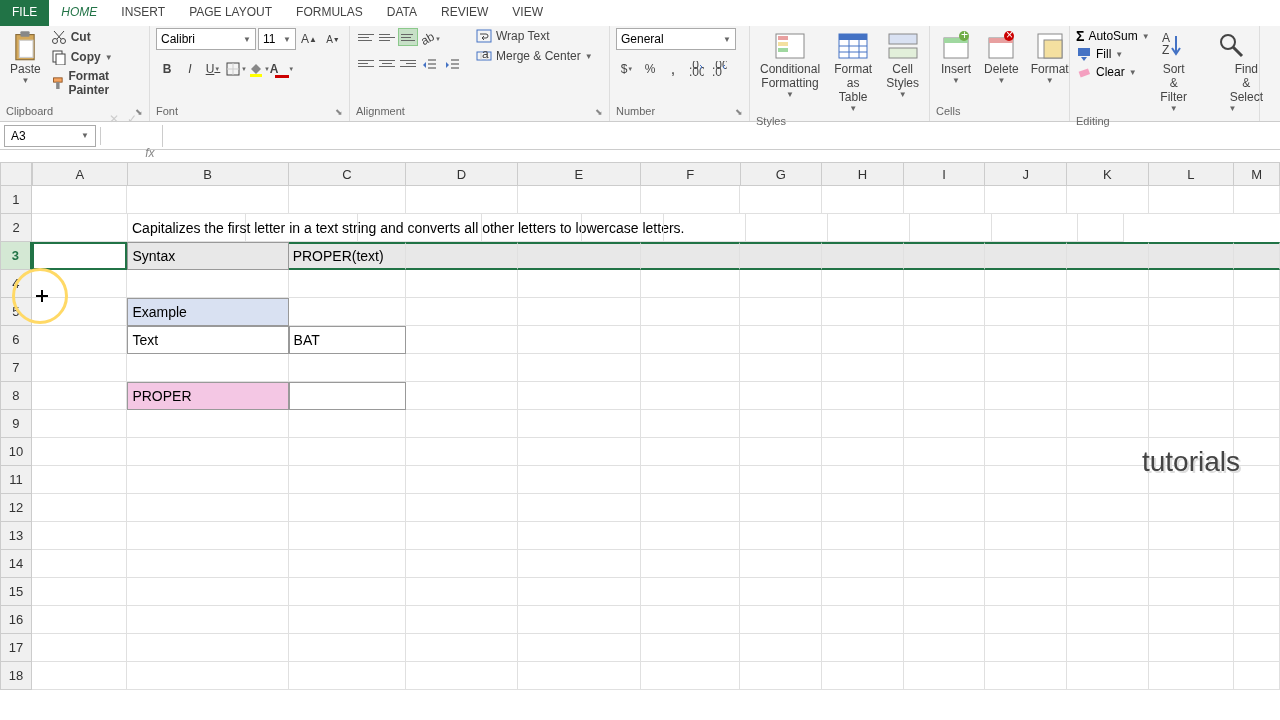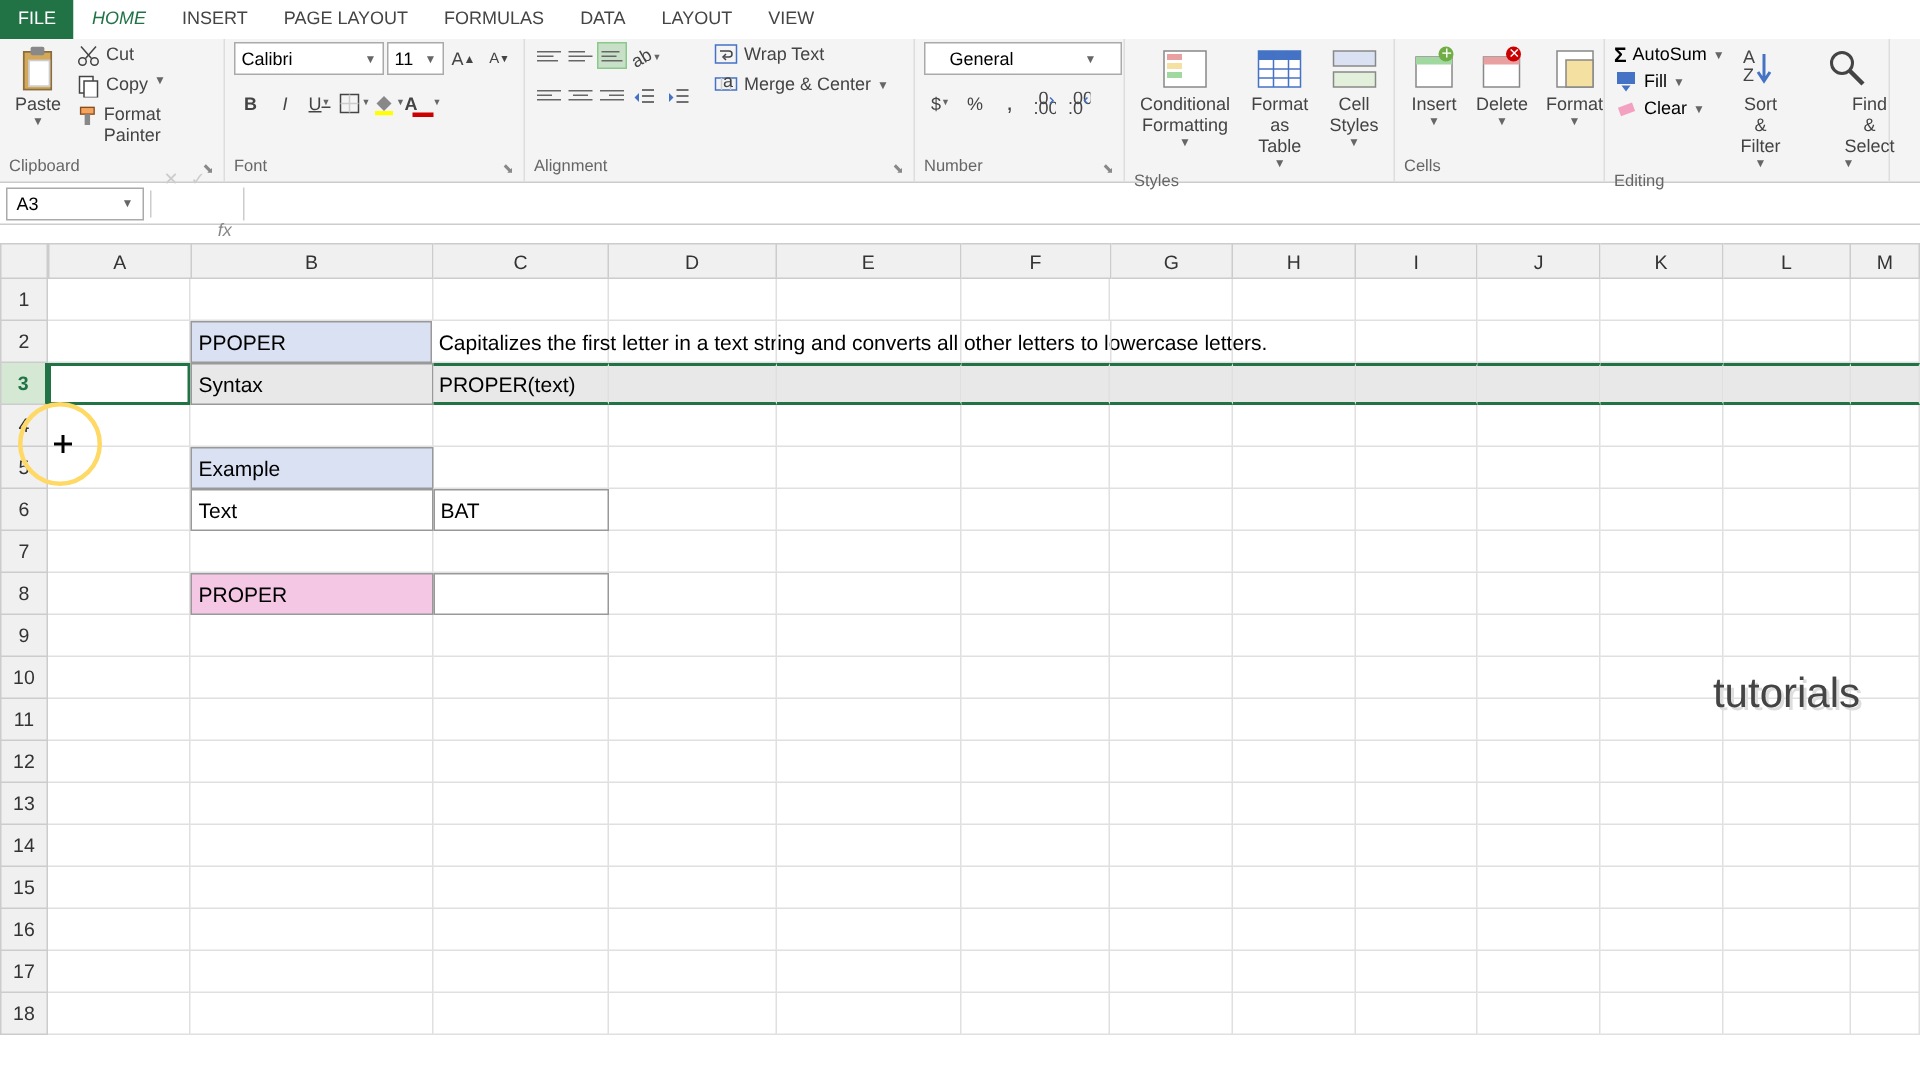--- a/index.html
+++ b/index.html
@@ -7,28 +7,28 @@
 .tabs{display:flex;height:26px;background:#fff;}
 .tab{padding:5px 12px;color:#444;cursor:pointer;font-size:12px;}
 .tab.file{background:#217346;color:#fff;}
 .tab.active{background:#fff;color:#217346;border-bottom:2px solid transparent;font-style:italic;}
 .ribbon{display:flex;height:96px;background:#f4f4f4;border-bottom:1px solid #ccc;}
 .group{border-right:1px solid #ddd;padding:2px 6px;display:flex;flex-direction:column;justify-content:space-between;position:relative;}
 .group-label{text-align:left;color:#666;font-size:11px;padding-bottom:2px;}
 .group-content{display:flex;align-items:flex-start;gap:4px;flex:1;}
 .btn-lg{display:flex;flex-direction:column;align-items:center;padding:2px 4px;cursor:pointer;text-align:center;font-size:11px;color:#444;}
 .clip-col{display:flex;flex-direction:column;gap:2px;}
-.clip-item{display:flex;align-items:flex-start;gap:4px;font-size:11px;color:#444;padding:1px 2px;cursor:pointer;}
+.clip-item{display:flex;align-items:center;gap:4px;font-size:11px;color:#444;padding:1px 2px;cursor:pointer;font-weight:bold;}
 .font-row{display:flex;align-items:center;gap:2px;margin-bottom:4px;}
 .font-select{width:100px;height:22px;border:1px solid #aaa;background:#fff;font-size:11px;padding:0 4px;display:flex;align-items:center;justify-content:space-between;}
 .size-select{width:38px;height:22px;border:1px solid #aaa;background:#fff;font-size:11px;padding:0 4px;display:flex;align-items:center;justify-content:space-between;}
 .icon-btn{width:22px;height:22px;display:flex;align-items:center;justify-content:center;cursor:pointer;color:#444;}
 .icon-row{display:flex;gap:1px;}
 .align-grid{display:flex;flex-direction:column;gap:4px;}
-.num-select{width:132px;height:22px;border:1px solid #aaa;background:#fff;font-size:11px;padding:0 16px;display:flex;align-items:center;justify-content:space-between;}
+.num-select{width:120px;height:22px;border:1px solid #aaa;background:#fff;font-size:11px;padding:0 4px;display:flex;align-items:center;justify-content:space-between;}
 .arrow-down{font-size:8px;color:#666;}
 .dialog-launcher{position:absolute;bottom:2px;right:2px;width:12px;height:12px;font-size:9px;color:#888;cursor:pointer;}
 .formula-bar{display:flex;height:28px;border-bottom:1px solid #ccc;align-items:center;background:#fff;}
 .name-box{width:92px;height:22px;border:1px solid #aaa;margin:0 4px;padding:0 6px;display:flex;align-items:center;justify-content:space-between;font-size:12px;}
 .fb-btns{display:flex;gap:8px;padding:0 8px;color:#888;}
 .fb-input{flex:1;height:22px;border-left:1px solid #ccc;padding:0 8px;}
 .grid-area{position:relative;}
 .col-headers{display:flex;height:24px;margin-left:32px;}
 .col-h{border:1px solid #ccc;background:#f0f0f0;display:flex;align-items:center;justify-content:center;color:#333;font-size:13px;border-left:none;}
 .col-h:first-child{border-left:1px solid #ccc;}
@@ -68,21 +68,21 @@
 </head>
 <body>
 
 <div class="tabs">
 <div class="tab file">FILE</div>
 <div class="tab active">HOME</div>
 <div class="tab">INSERT</div>
 <div class="tab">PAGE LAYOUT</div>
 <div class="tab">FORMULAS</div>
 <div class="tab">DATA</div>
-<div class="tab">LAYOUT</div>
+<div class="tab">REVIEW</div>
 <div class="tab">VIEW</div>
 </div>
 
 <div class="ribbon">
 <div class="group" style="width:150px;">
 <div class="group-content">
 <div class="btn-lg">
 <svg class="paste-icon" viewBox="0 0 24 28">
             <rect x="4" y="4" width="16" height="22" fill="#d4a85a" stroke="#8a6d3b"></rect>
             <rect x="8" y="1" width="8" height="5" fill="#888" rx="1"></rect>
@@ -449,21 +449,20 @@
         <div class="cell cH"></div>
         <div class="cell cI"></div>
         <div class="cell cJ"></div>
         <div class="cell cK"></div>
         <div class="cell cL"></div>
         <div class="cell cM"></div>
       </div>
 <div class="row">
         <div class="row-h">2</div>
         <div class="cell cA"></div>
-        <div class="cell cB b-box fill-blue">PPOPER</div>
         <div class="cell cC" style="overflow:visible;">Capitalizes the first letter in a text string and converts all other letters to lowercase letters.</div>
         <div class="cell cD"></div>
         <div class="cell cE"></div>
         <div class="cell cF"></div>
         <div class="cell cG"></div>
         <div class="cell cH"></div>
         <div class="cell cI"></div>
         <div class="cell cJ"></div>
         <div class="cell cK"></div>
         <div class="cell cL"></div>

